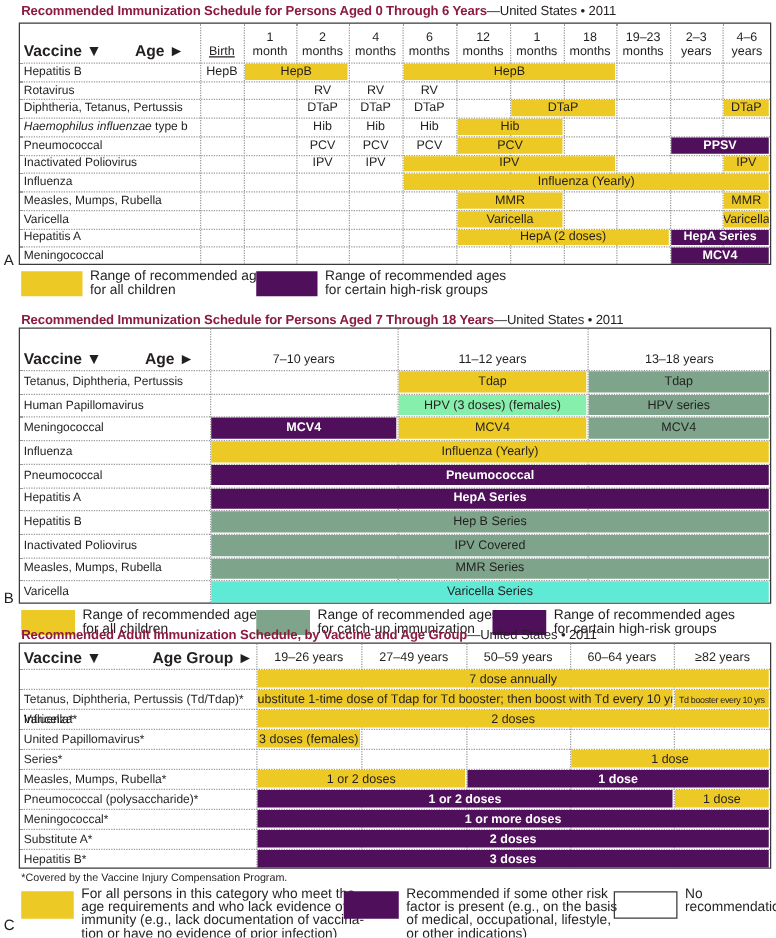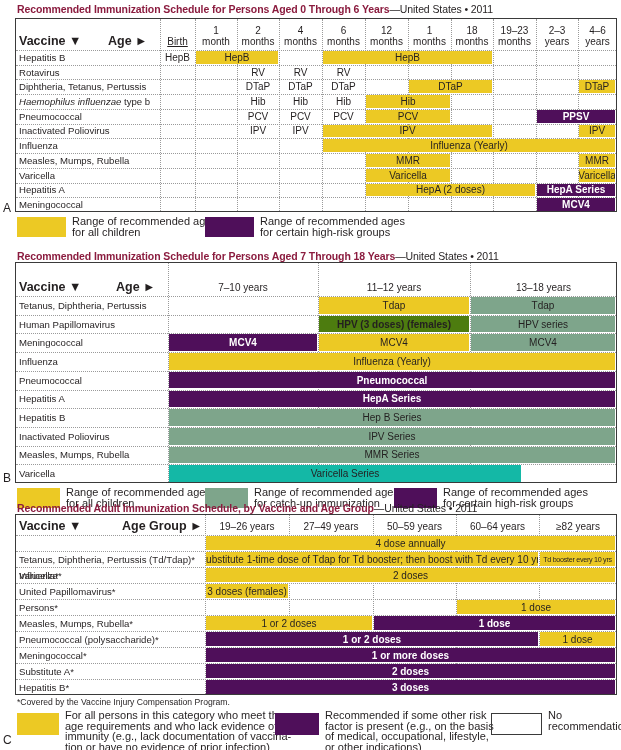--- a/index.html
+++ b/index.html
@@ -144,40 +144,40 @@
     <div class="hline" style="left: 16px; top: 426.9px; width: 600px;"></div>
     <div class="hline" style="left: 16px; top: 445.6px; width: 600px;"></div>
     <div class="hline" style="left: 16px; top: 464.3px; width: 600px;"></div>
     <div class="vline" style="left: 168px; top: 263px; height: 219px;"></div>
     <div class="vline" style="left: 318px; top: 263px; height: 219px;"></div>
     <div class="vline" style="left: 470px; top: 263px; height: 219px;"></div>
     <div class="rowname" style="left: 15px; top: 296px; height: 18.7px; width: 153px;">Tetanus, Diphtheria, Pertussis</div>
     <div class="cell y" style="left: 319px; top: 297px; width: 150px; height: 16.7px; background: rgb(236, 201, 36);">Tdap</div>
     <div class="cell g" style="left: 471px; top: 297px; width: 144px; height: 16.7px; background: rgb(126, 165, 139);">Tdap</div>
     <div class="rowname" style="left: 15px; top: 314.7px; height: 18.7px; width: 153px;">Human Papillomavirus</div>
-    <div class="cell y" style="left: 319px; top: 315.7px; width: 150px; height: 16.7px; background: #4d7c0f; font-weight: bold;">HPV (3 doses) (females)</div>
+    <div class="cell y" style="left: 319px; top: 315.7px; width: 150px; height: 16.7px; background: #86efac;">HPV (3 doses) (females)</div>
     <div class="cell g" style="left: 471px; top: 315.7px; width: 144px; height: 16.7px; background: rgb(126, 165, 139);">HPV series</div>
     <div class="rowname" style="left: 15px; top: 333.4px; height: 18.7px; width: 153px;">Meningococcal</div>
     <div class="cell p" style="left: 169px; top: 334.4px; width: 148px; height: 16.7px; background: rgb(79, 15, 90);">MCV4</div>
     <div class="cell y" style="left: 319px; top: 334.4px; width: 150px; height: 16.7px; background: rgb(236, 201, 36);">MCV4</div>
     <div class="cell g" style="left: 471px; top: 334.4px; width: 144px; height: 16.7px; background: rgb(126, 165, 139);">MCV4</div>
     <div class="rowname" style="left: 15px; top: 352.1px; height: 18.7px; width: 153px;">Influenza</div>
     <div class="cell y" style="left: 169px; top: 353.1px; width: 446px; height: 16.7px; background: rgb(236, 201, 36);">Influenza (Yearly)</div>
     <div class="rowname" style="left: 15px; top: 370.8px; height: 18.7px; width: 153px;">Pneumococcal</div>
     <div class="cell p" style="left: 169px; top: 371.8px; width: 446px; height: 16.7px; background: rgb(79, 15, 90);">Pneumococcal</div>
     <div class="rowname" style="left: 15px; top: 389.5px; height: 18.7px; width: 153px;">Hepatitis A</div>
     <div class="cell p" style="left: 169px; top: 390.5px; width: 446px; height: 16.7px; background: rgb(79, 15, 90);">HepA Series</div>
     <div class="rowname" style="left: 15px; top: 408.2px; height: 18.7px; width: 153px;">Hepatitis B</div>
     <div class="cell g" style="left: 169px; top: 409.2px; width: 446px; height: 16.7px; background: rgb(126, 165, 139);">Hep B Series</div>
     <div class="rowname" style="left: 15px; top: 426.9px; height: 18.7px; width: 153px;">Inactivated Poliovirus</div>
-    <div class="cell g" style="left: 169px; top: 427.9px; width: 446px; height: 16.7px; background: rgb(126, 165, 139);">IPV Series</div>
+    <div class="cell g" style="left: 169px; top: 427.9px; width: 446px; height: 16.7px; background: rgb(126, 165, 139);">IPV Covered</div>
     <div class="rowname" style="left: 15px; top: 445.6px; height: 18.7px; width: 153px;">Measles, Mumps, Rubella</div>
     <div class="cell g" style="left: 169px; top: 446.6px; width: 446px; height: 16.7px; background: rgb(126, 165, 139);">MMR Series</div>
     <div class="rowname" style="left: 15px; top: 464.3px; height: 18.7px; width: 153px;">Varicella</div>
-    <div class="cell g" style="left: 169px; top: 465.3px; width: 352px; height: 16.7px; background: #14b8a6;">Varicella Series</div>
+    <div class="cell g" style="left: 169px; top: 465.3px; width: 446px; height: 16.7px; background: #5eead4;">Varicella Series</div>
     <div class="label-letter" style="left: 3px; top: 471px;">B</div>
     <div class="legend-swatch" style="left: 17px; top: 488px; width: 43px; height: 20px; background: rgb(236, 201, 36);"></div>
     <div class="legend-text" style="left: 66px; top: 487px; white-space: pre-line;">Range of recommended ages
 for all children</div>
     <div class="legend-swatch" style="left: 205px; top: 488px; width: 43px; height: 20px; background: rgb(126, 165, 139);"></div>
     <div class="legend-text" style="left: 254px; top: 487px; white-space: pre-line;">Range of recommended ages
 for catch-up immunization</div>
     <div class="legend-swatch" style="left: 394px; top: 488px; width: 43px; height: 20px; background: rgb(79, 15, 90);"></div>
     <div class="legend-text" style="left: 443px; top: 487px; white-space: pre-line;">Range of recommended ages
 for certain high-risk groups</div>
@@ -199,29 +199,29 @@
     <div class="hline" style="left: 16px; top: 631px; width: 600px;"></div>
     <div class="hline" style="left: 16px; top: 647px; width: 600px;"></div>
     <div class="hline" style="left: 16px; top: 663px; width: 600px;"></div>
     <div class="hline" style="left: 16px; top: 679px; width: 600px;"></div>
     <div class="vline" style="left: 205px; top: 515px; height: 179px;"></div>
     <div class="vline" style="left: 289px; top: 515px; height: 179px;"></div>
     <div class="vline" style="left: 373px; top: 515px; height: 179px;"></div>
     <div class="vline" style="left: 456px; top: 515px; height: 179px;"></div>
     <div class="vline" style="left: 539px; top: 515px; height: 179px;"></div>
     <div class="rowname" style="left: 15px; top: 535px; height: 16px; width: 190px; margin-top: 32px;">Influenza*</div>
-    <div class="cell y" style="left: 206px; top: 536px; width: 409px; height: 14px; background: rgb(236, 201, 36);">4 dose annually</div>
+    <div class="cell y" style="left: 206px; top: 536px; width: 409px; height: 14px; background: rgb(236, 201, 36);">7 dose annually</div>
     <div class="rowname" style="left: 15px; top: 551px; height: 16px; width: 190px;">Tetanus, Diphtheria, Pertussis (Td/Tdap)*</div>
     <div class="cell y" style="left: 206px; top: 552px; width: 332px; height: 14px; background: rgb(236, 201, 36);">Substitute 1-time dose of Tdap for Td booster; then boost with Td every 10 yrs</div>
     <div class="cell y small" style="left: 540px; top: 552px; width: 75px; height: 14px; background: rgb(236, 201, 36);">Td booster every 10 yrs</div>
     <div class="rowname" style="left: 15px; top: 567px; height: 16px; width: 190px;">Varicella*</div>
     <div class="cell y" style="left: 206px; top: 568px; width: 409px; height: 14px; background: rgb(236, 201, 36);">2 doses</div>
     <div class="rowname" style="left: 15px; top: 583px; height: 16px; width: 190px;">United Papillomavirus*</div>
     <div class="cell y" style="left: 206px; top: 584px; width: 82px; height: 14px; background: rgb(236, 201, 36);">3 doses (females)</div>
-    <div class="rowname" style="left: 15px; top: 599px; height: 16px; width: 190px;">Persons*</div>
+    <div class="rowname" style="left: 15px; top: 599px; height: 16px; width: 190px;">Series*</div>
     <div class="cell y" style="left: 457px; top: 600px; width: 158px; height: 14px; background: rgb(236, 201, 36);">1 dose</div>
     <div class="rowname" style="left: 15px; top: 615px; height: 16px; width: 190px;">Measles, Mumps, Rubella*</div>
     <div class="cell y" style="left: 206px; top: 616px; width: 166px; height: 14px; background: rgb(236, 201, 36);">1 or 2 doses</div>
     <div class="cell p" style="left: 374px; top: 616px; width: 241px; height: 14px; background: rgb(79, 15, 90);">1 dose</div>
     <div class="rowname" style="left: 15px; top: 631px; height: 16px; width: 190px;">Pneumococcal (polysaccharide)*</div>
     <div class="cell p" style="left: 206px; top: 632px; width: 332px; height: 14px; background: rgb(79, 15, 90);">1 or 2 doses</div>
     <div class="cell y" style="left: 540px; top: 632px; width: 75px; height: 14px; background: rgb(236, 201, 36);">1 dose</div>
     <div class="rowname" style="left: 15px; top: 647px; height: 16px; width: 190px;">Meningococcal*</div>
     <div class="cell p" style="left: 206px; top: 648px; width: 409px; height: 14px; background: rgb(79, 15, 90);">1 or more doses</div>
     <div class="rowname" style="left: 15px; top: 663px; height: 16px; width: 190px;">Substitute A*</div>

